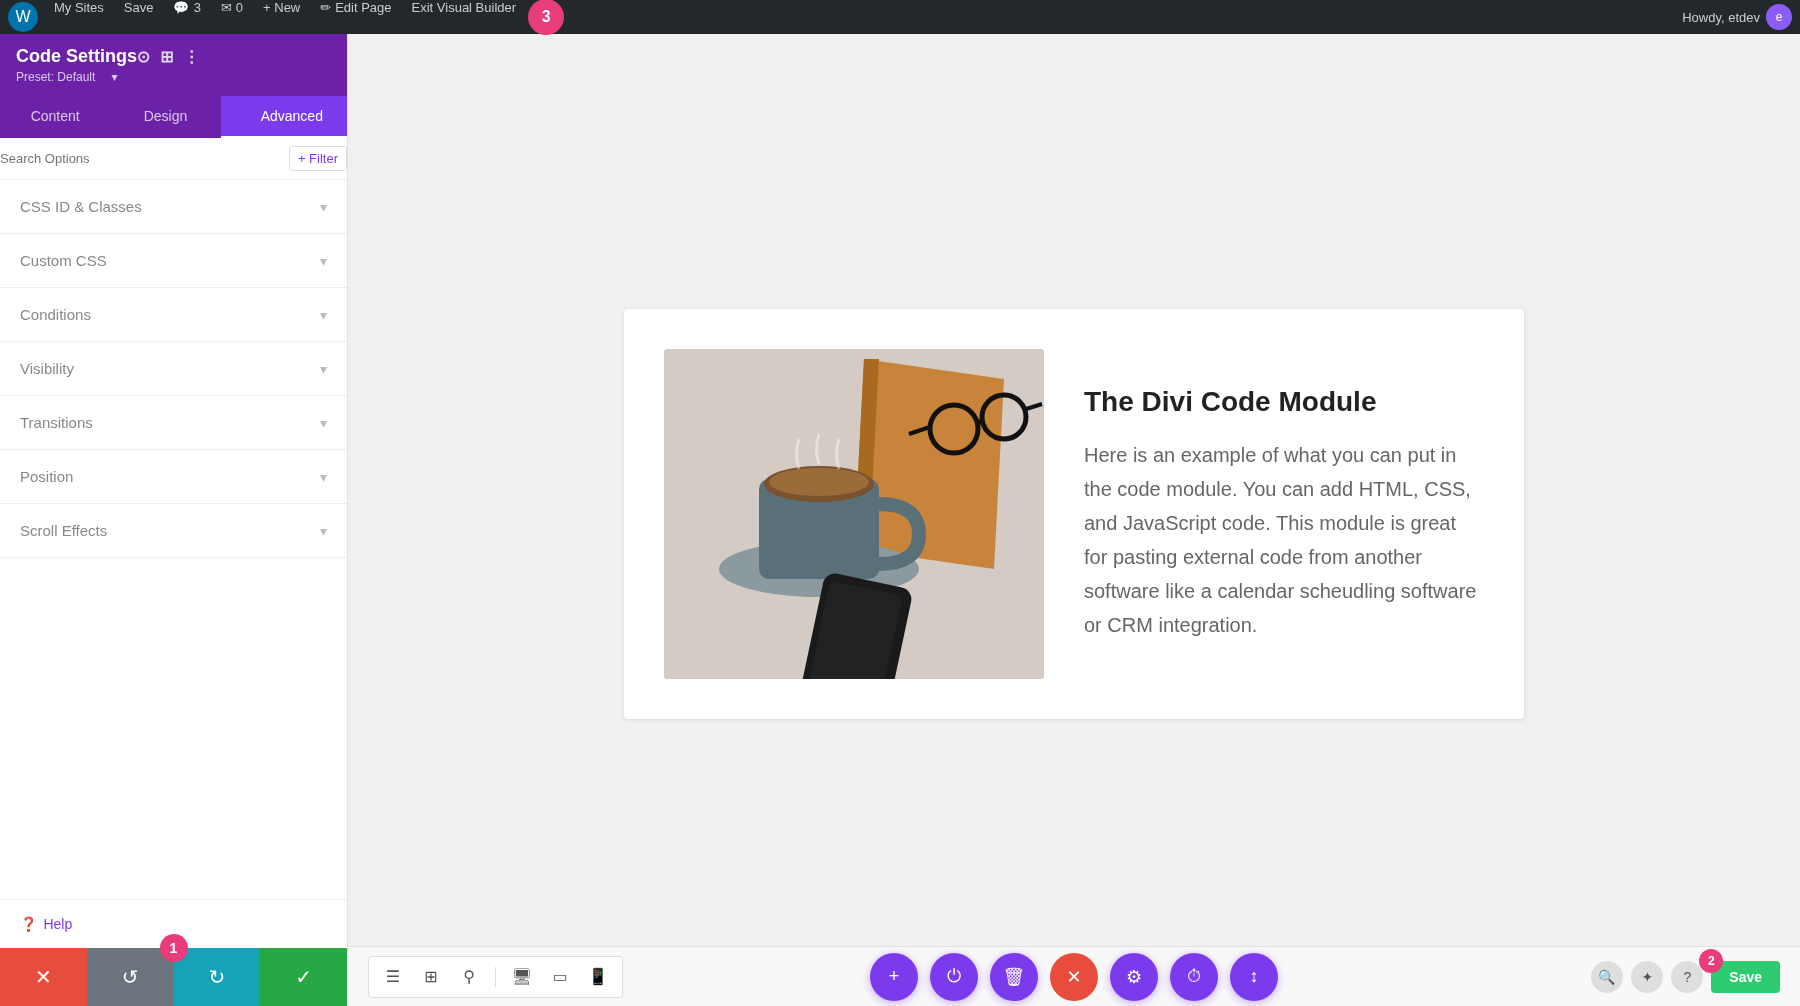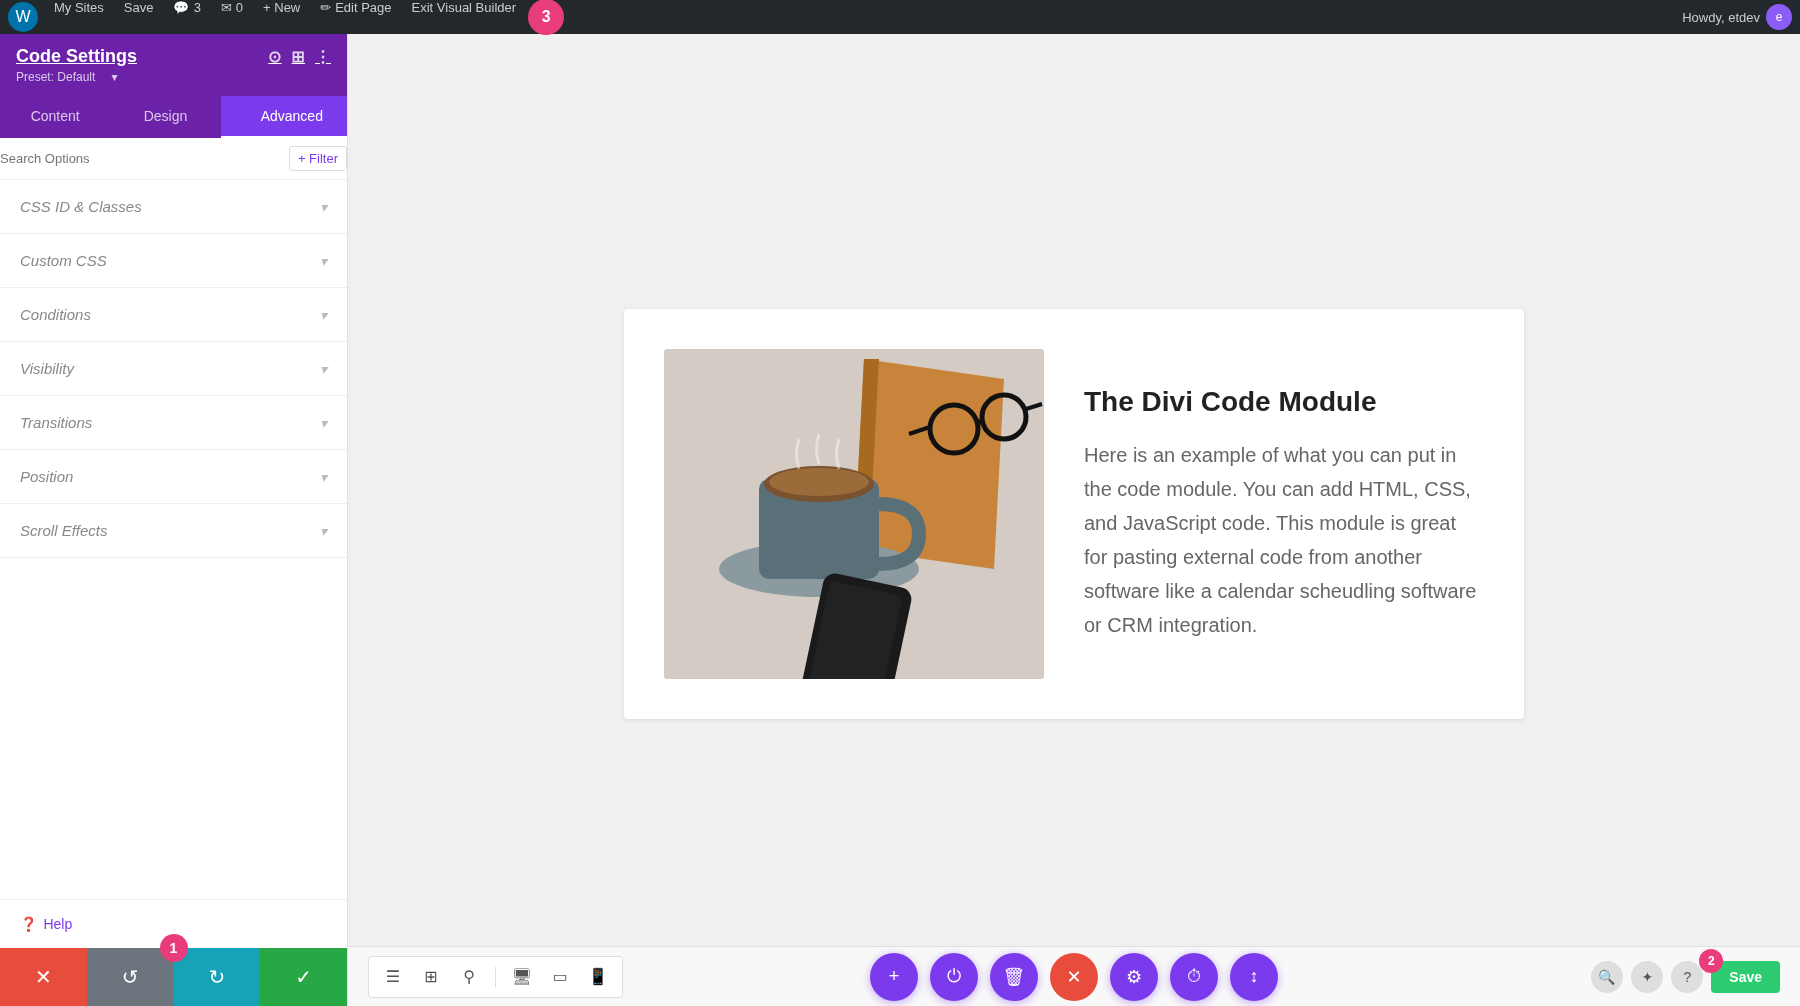--- a/index.html
+++ b/index.html
@@ -93,22 +93,20 @@
     .sidebar-header {
       background: #6b21a8;
       padding: 12px 16px;
       color: white;
     }
     .sidebar-title {
       font-size: 18px;
       font-weight: 600;
       display: flex;
       align-items: center;
-      justify-content: space-between;
-      text-decoration: underline;
     }
     .sidebar-title-icons {
       display: flex;
       gap: 10px;
     }
     .sidebar-title-icon {
       color: rgba(255,255,255,0.8);
       cursor: pointer;
       font-size: 16px;
     }
@@ -168,21 +166,20 @@
       cursor: pointer;
       padding: 4px 8px;
       border: 1px solid #ddd;
       border-radius: 3px;
     }
 
     
     .accordion-list {
       flex: 1;
       overflow-y: auto;
-      font-style: italic;
     }
     .accordion-item {
       border-bottom: 1px solid #eee;
       padding: 18px 20px;
       display: flex;
       align-items: center;
       justify-content: space-between;
       cursor: pointer;
     }
     .accordion-label {

